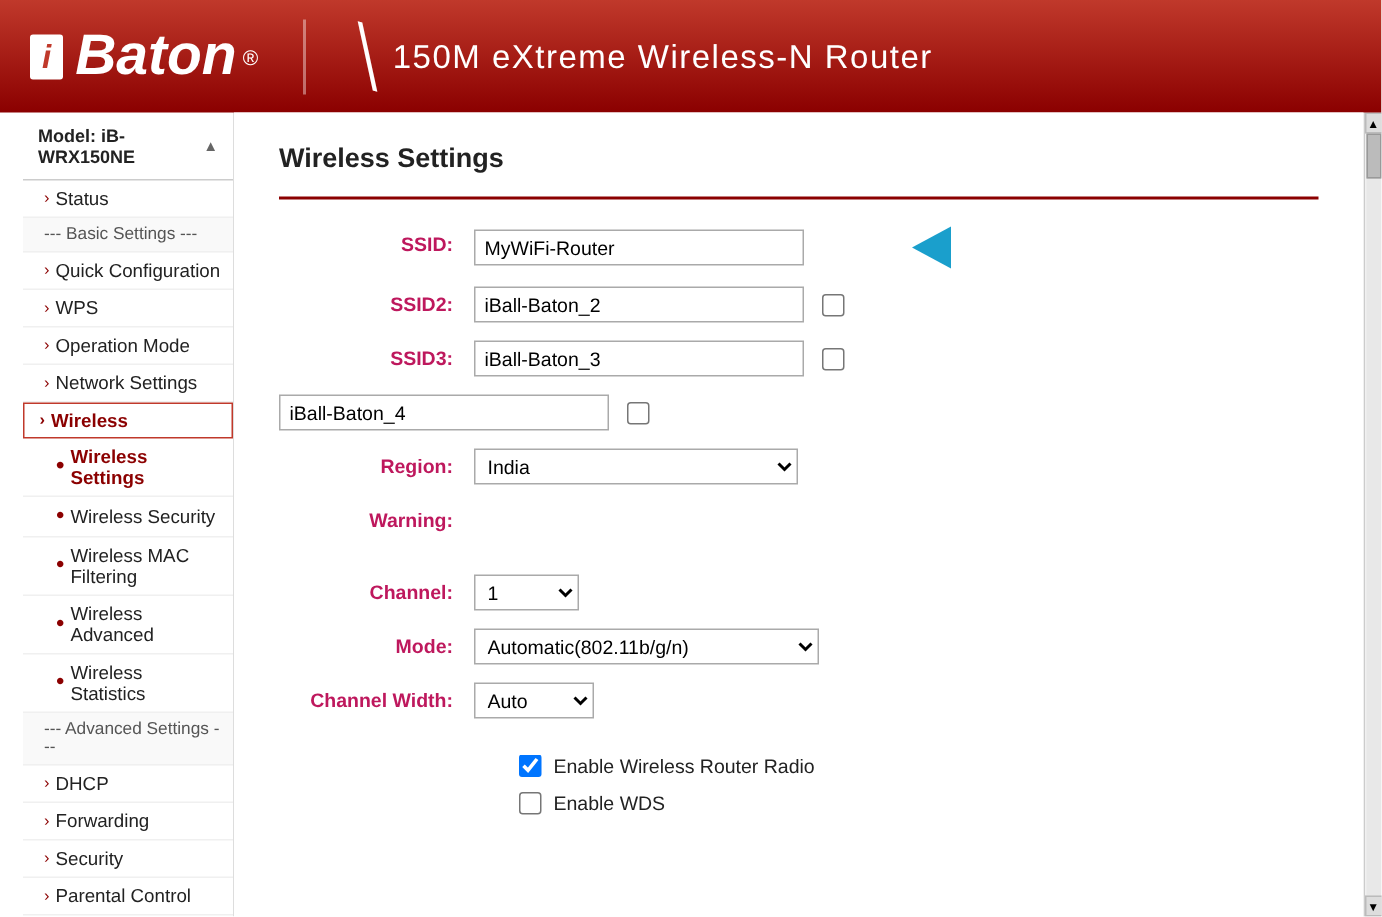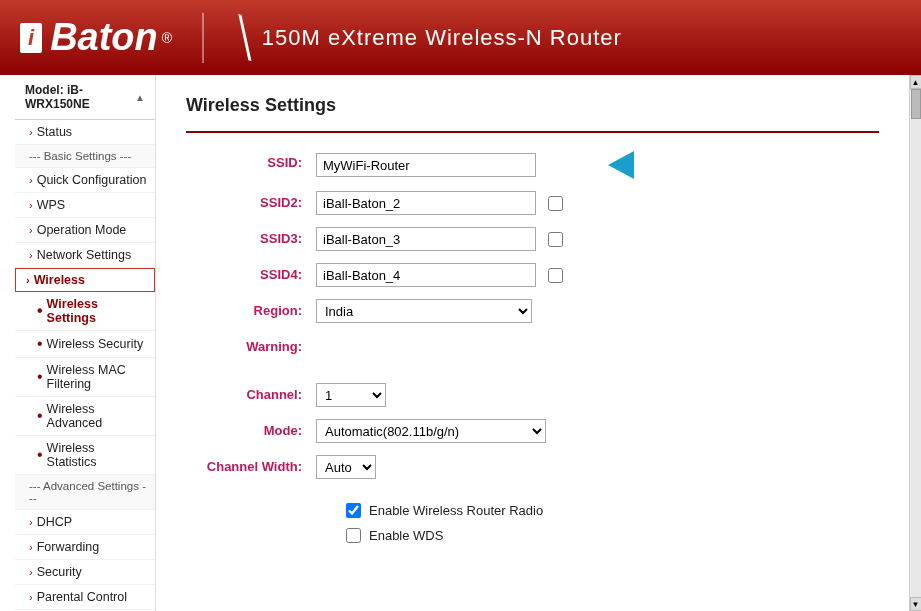--- a/index.html
+++ b/index.html
@@ -190,21 +190,21 @@
     .form-select-region {
       width: 216px;
     }
     .form-select-channel {
       width: 70px;
     }
     .form-select-mode {
       width: 230px;
     }
     .form-select-width {
-      width: 60px;
+      width: 80px;
     }
     .warning-text {
       font-size: 12px;
       color: #333;
       line-height: 1.5;
     }
 
     
     .right-scrollbar {
       width: 12px;
@@ -369,21 +369,20 @@
 
     <div class="form-row">
       <div class="form-label">SSID3:</div>
       <div class="form-control">
         <input type="text" class="form-input form-input-ssid" value="iBall-Baton_3" style="">
         <input type="checkbox" class="form-checkbox" style="">
       </div>
     </div>
 
     <div class="form-row">
-      <div class="form-label">SSID4:</div>
       <div class="form-control">
         <input type="text" class="form-input form-input-ssid" value="iBall-Baton_4" style="">
         <input type="checkbox" class="form-checkbox" style="">
       </div>
     </div>
 
     <div class="form-row">
       <div class="form-label">Region:</div>
       <div class="form-control">
         <select class="form-select form-select-region">

